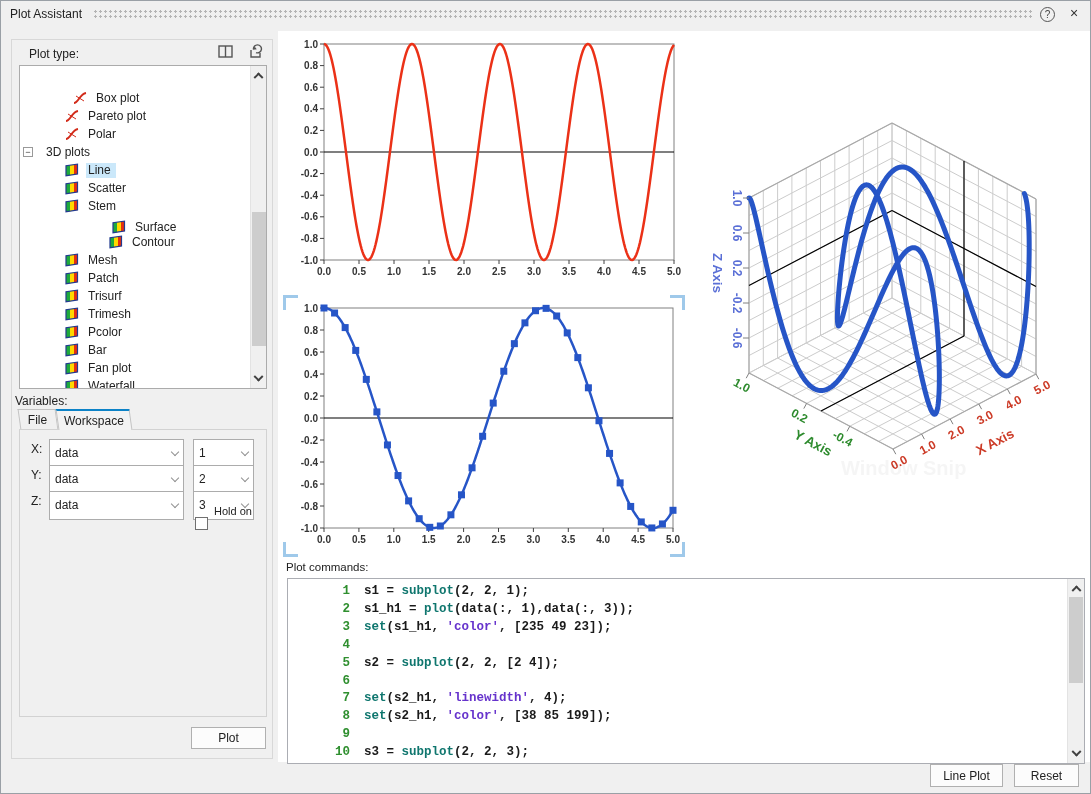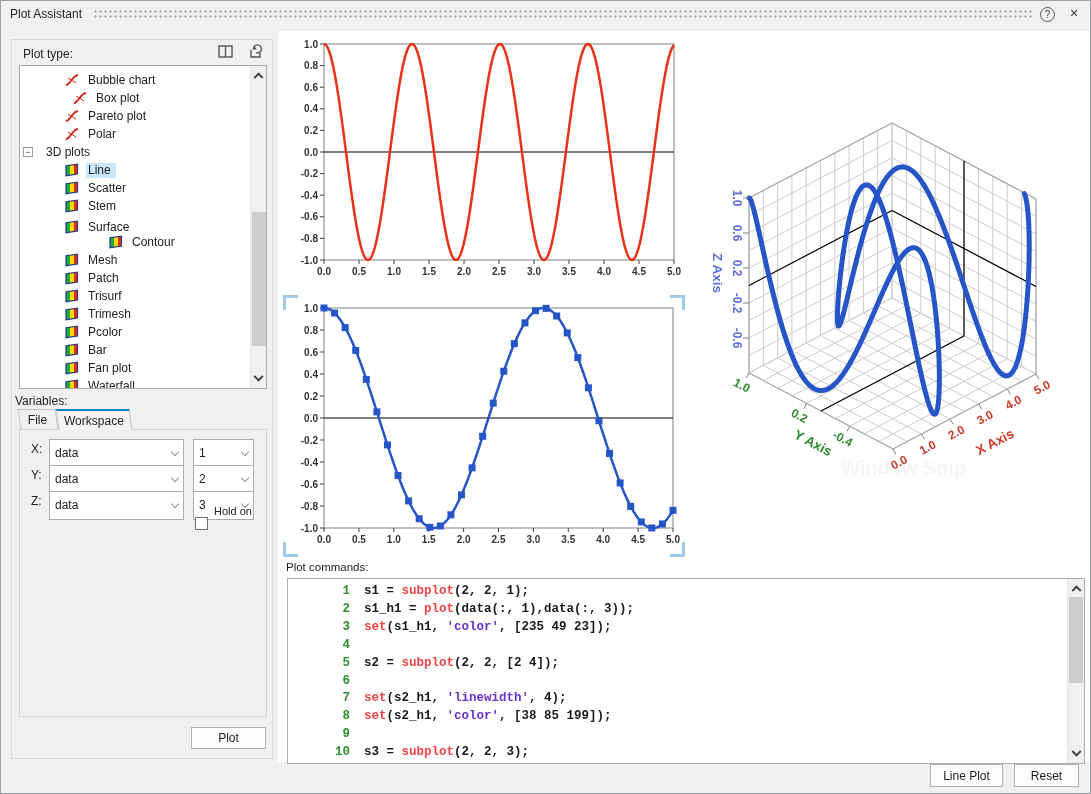--- a/index.html
+++ b/index.html
@@ -16,21 +16,21 @@
   #grip { left:92px; top:8px; width:940px; height:11px;
     background-image: radial-gradient(#b4b4b4 1px, transparent 1.1px);
     background-size: 5px 5px; }
   #help-btn { left:1039px; top:6px; width:15px; height:15px; border:1px solid #555;
     border-radius:50%; font-size:10px; line-height:13px; text-align:center; color:#444; }
   #close-btn { left:1064px; top:3px; width:18px; height:18px; font-size:14px;
     line-height:18px; text-align:center; color:#333; }
   
   #left-panel { left:10px; top:38px; width:262px; height:720px;
     border:1px solid #d8d8d8; background:#f0f0f0; }
-  #plot-type-label { left:22px; top:46px; font-size:12px; }
+  #plot-type-label { left:28px; top:46px; font-size:12px; }
   .tool-icon { top:42px; width:18px; height:18px; }
   #tree-box { left:18px; top:64px; width:248px; height:324px; background:#fff;
     border:1px solid #ababab; overflow:hidden; }
   .tree-row { position:absolute; left:0; width:228px; height:18px; display:flex;
     align-items:center; font-size:12px; }
   .tree-row .expander { position:absolute; left:3px; top:4px; width:10px; height:10px;
     border:1px solid #999; background:#fff; font-size:9px; line-height:8px;
     text-align:center; color:#333; }
   .tree-row .t-icon { position:absolute; left:44px; top:1px; width:16px; height:16px; }
   .tree-row .t-label { position:absolute; left:66px; top:2px; padding:0 5px 1px 2px; white-space:nowrap; }
@@ -77,21 +77,21 @@
   .brk.br { border-bottom:3px solid #9fc9ea; border-right:3px solid #9fc9ea; }
   
   #plot-commands-label { left:285px; top:560px; font-size:11.5px; }
   #code-box { left:286px; top:577px; width:798px; height:186px; background:#fff;
     border:1px solid #abadb3; overflow:hidden; }
   .code-line { position:absolute; left:0; width:770px; height:18px;
     font-family:"Liberation Mono","DejaVu Sans Mono",monospace; font-size:12.5px;
     font-weight:bold; white-space:pre; }
   .code-line .gut { position:absolute; left:0; width:62px; text-align:right; color:#2f8f2f; }
   .code-line .code { position:absolute; left:76px; }
-  .seg-p { color:#1a1a1a; } .seg-k { color:#ef4444; } .seg-s { color:#6633cc; }
+  .seg-p { color:#1a1a1a; } .seg-k { color:#0f766e; } .seg-s { color:#6633cc; }
   
   #clear-btn { left:929px; top:763px; width:73px; height:23px; }
   #reset-btn { left:1013px; top:763px; width:65px; height:23px; }
 </style>
 </head>
 <body>
 
 <div id="dialog">
 
   <div id="title" class="abs">Plot Assistant</div>
@@ -109,29 +109,20 @@
   </div>
   <div class="abs tool-icon" style="left:246px;">
     <svg width="18" height="18">
       <path d="M4 7 L4 14 L13 14 L13 10" fill="none" stroke="#555" stroke-width="1.4"></path>
       <path d="M6.5 6.5 A4 4 0 1 1 9 9.6" fill="none" stroke="#555" stroke-width="1.4"></path>
       <path d="M9.8 6.2 L6.3 6.8 L7.6 3.6 Z" fill="#555"></path>
     </svg>
   </div>
 
   <div id="tree-box" class="abs">
-      <div class="tree-row" style="top: 5px;">
-        <span class="t-icon">
-          <svg width="16" height="16">
-            <path d="M2 13 C6 13 8 4 14 3" fill="none" stroke="#d22b1a" stroke-width="1.8"></path>
-            <path d="M4 6 L12 11" stroke="#d22b1a" stroke-width="1"></path>
-          </svg>
-        </span>
-        <span class="t-label">Bubble chart</span>
-      </div>
       <div class="tree-row" style="top: 23px; margin-left: 8px;">
         <span class="t-icon">
           <svg width="16" height="16">
             <path d="M2 13 C6 13 8 4 14 3" fill="none" stroke="#d22b1a" stroke-width="1.8"></path>
             <path d="M4 6 L12 11" stroke="#d22b1a" stroke-width="1"></path>
           </svg>
         </span>
         <span class="t-label">Box plot</span>
       </div>
       <div class="tree-row" style="top: 41px;">
@@ -188,21 +179,21 @@
             <g transform="skewY(-8)">
               <rect x="2" y="4" width="4" height="10" fill="#1faa3c"></rect>
               <rect x="6" y="4" width="4" height="10" fill="#ffd800"></rect>
               <rect x="10" y="4" width="3.5" height="10" fill="#e53010"></rect>
               <rect x="2" y="4" width="11.5" height="10" fill="none" stroke="#223a8f" stroke-width="1.2"></rect>
             </g>
           </svg>
         </span>
         <span class="t-label">Scatter</span>
       </div>
-      <div class="tree-row" style="top: 152px;">
+      <div class="tree-row" style="top: 152px; margin-left: 47px;">
         <span class="t-icon">
           <svg width="16" height="16">
             <g transform="skewY(-8)">
               <rect x="2" y="4" width="4" height="10" fill="#1faa3c"></rect>
               <rect x="6" y="4" width="4" height="10" fill="#ffd800"></rect>
               <rect x="10" y="4" width="3.5" height="10" fill="#e53010"></rect>
               <rect x="2" y="4" width="11.5" height="10" fill="none" stroke="#223a8f" stroke-width="1.2"></rect>
             </g>
           </svg>
         </span>

